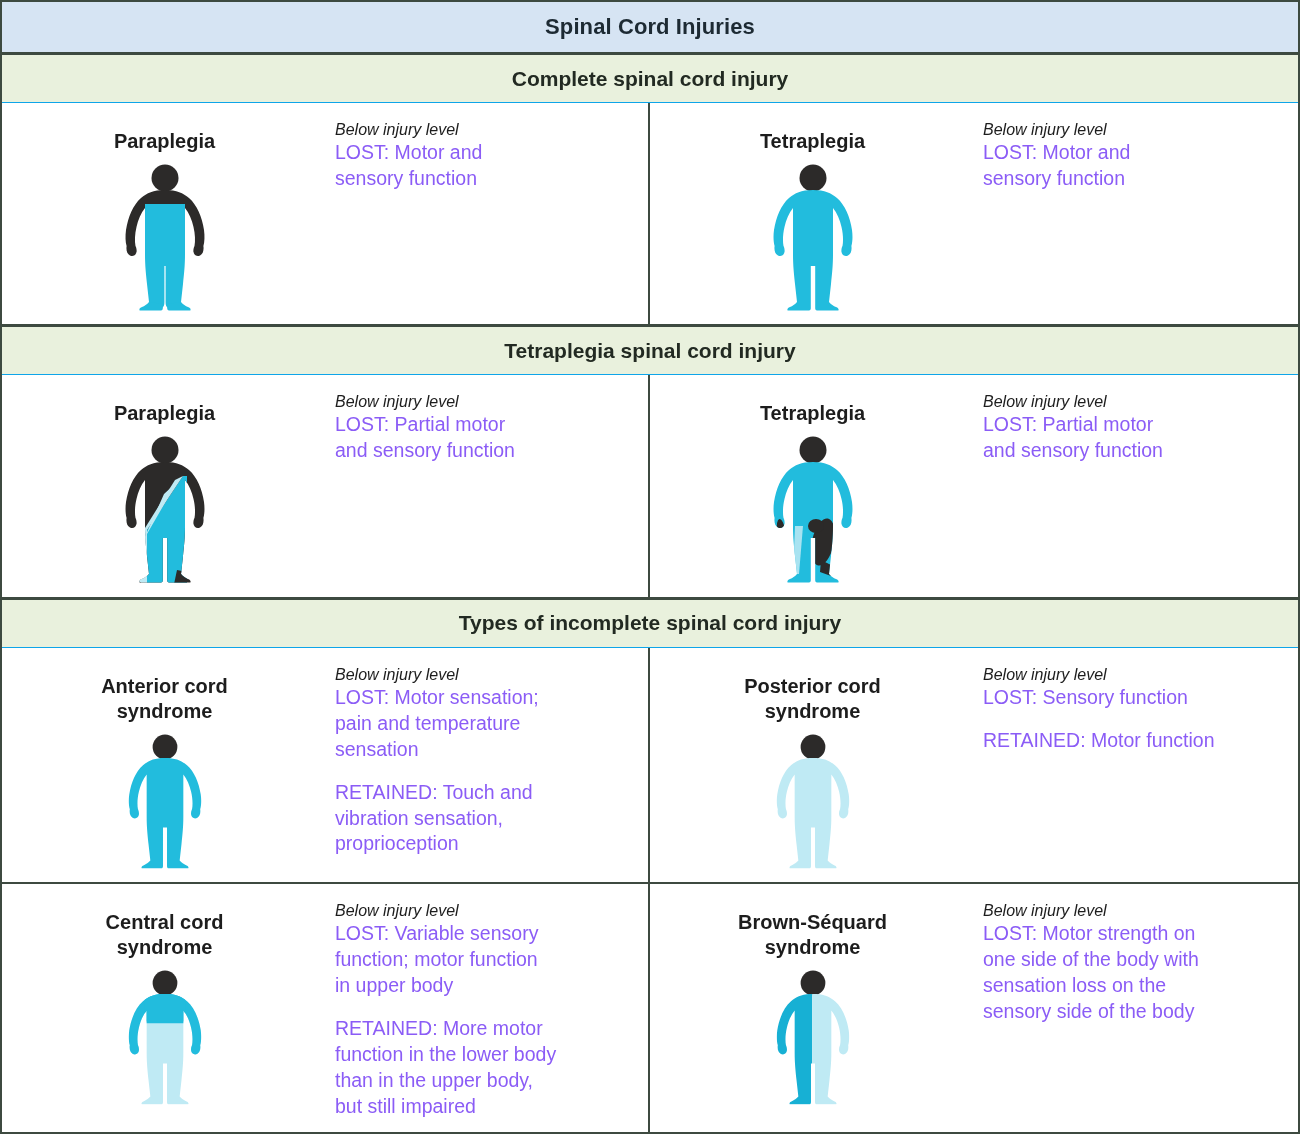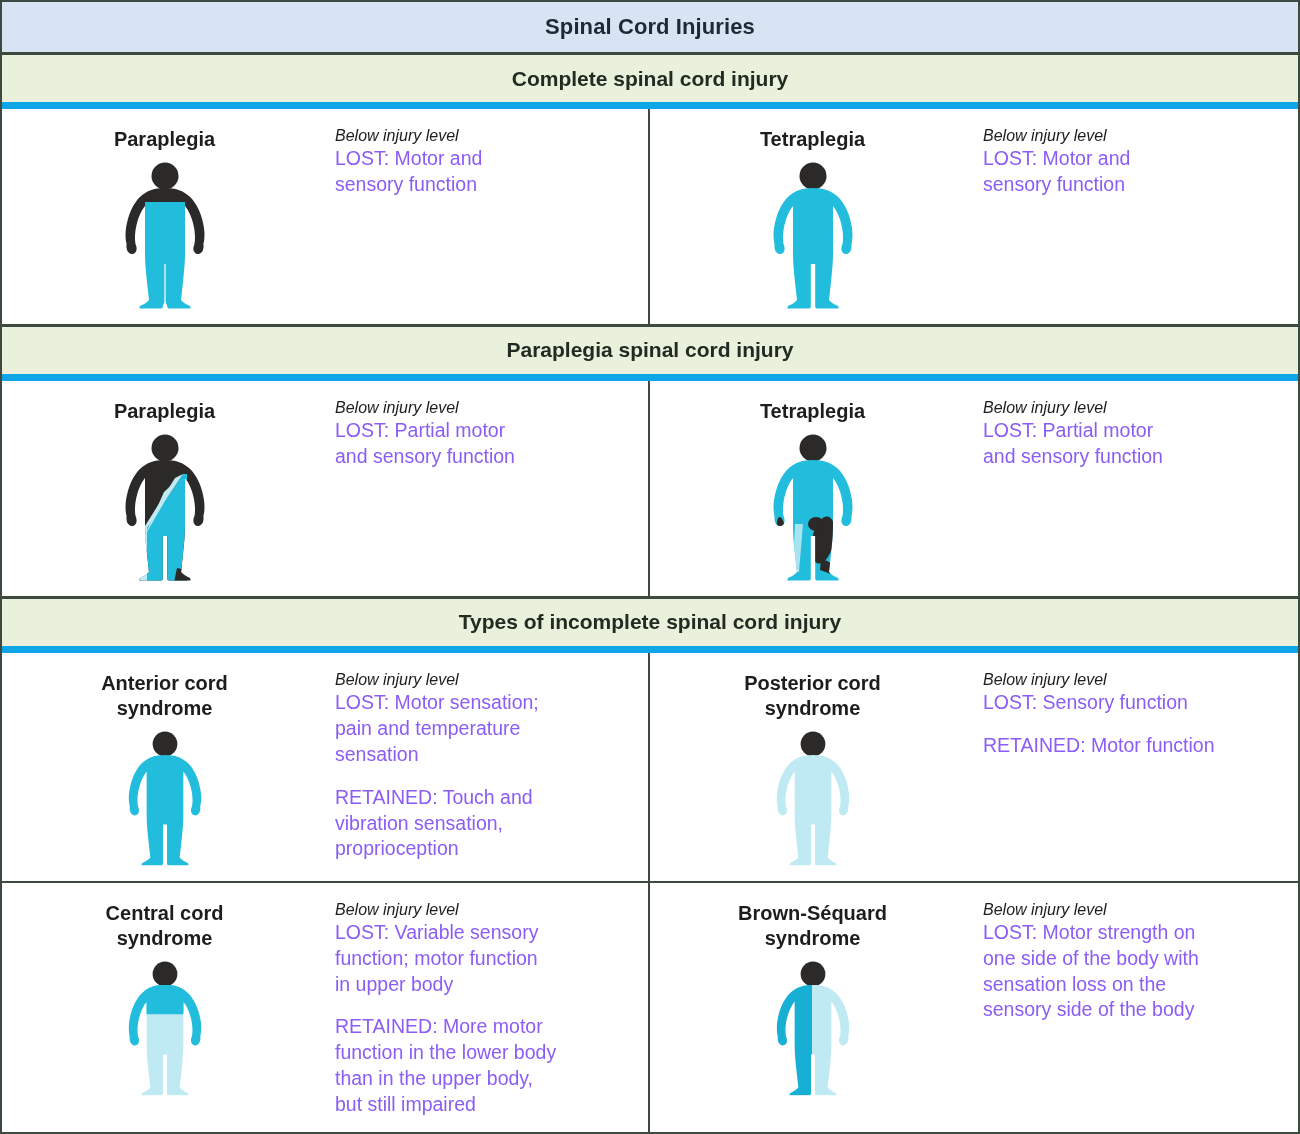--- a/index.html
+++ b/index.html
@@ -37,21 +37,21 @@
   }
   .title-banner .txt {
     font-size: 22px;
     font-weight: bold;
     letter-spacing: 0.1px;
     color: #1d2a33;
   }
 
   .section-banner {
     background: #e9f1dd;
-    border-bottom: 7px solid #0ea5e9;
+    border-bottom: 1px solid #0ea5e9;
     border-top: 3px solid #3d4a40;
     height: 47px;
     display: flex;
     align-items: center;
     justify-content: center;
     flex: 0 0 auto;
   }
   .section-banner.first { border-top: none; }
   .section-banner .txt {
     font-size: 21px;
@@ -78,20 +78,21 @@
   .cell.left-cell { border-right: 2px solid #3d4a40; }
 
   .fig-col {
     width: 325px;
     flex: 0 0 325px;
     display: flex;
     flex-direction: column;
     align-items: center;
     padding-top: 6px;
     box-sizing: border-box;
+    margin-top: 8px;
   }
   .fig-label {
     font-size: 20px;
     font-weight: bold;
     text-align: center;
     line-height: 1.25;
     color: #1d1d1d;
     margin-bottom: 8px;
   }
   .fig-wrap {
@@ -174,21 +175,21 @@
       </div>
       <div class="txt-col">
         <div class="lead">Below injury level</div>
         <div class="body-line">LOST: Motor and</div>
         <div class="body-line">sensory function</div>
       </div>
     </div>
   </div>
 
   <div class="section-banner">
-    <span class="txt">Paraplegia spinal cord injury</span>
+    <span class="txt">Tetraplegia spinal cord injury</span>
   </div>
 
   <div class="row">
 
     <div class="cell left-cell">
       <div class="fig-col">
         <div class="fig-label">Paraplegia</div>
         <div class="fig-wrap">
           <svg width="96" height="150" viewBox="0 0 96 150" aria-hidden="true">
             <defs>

